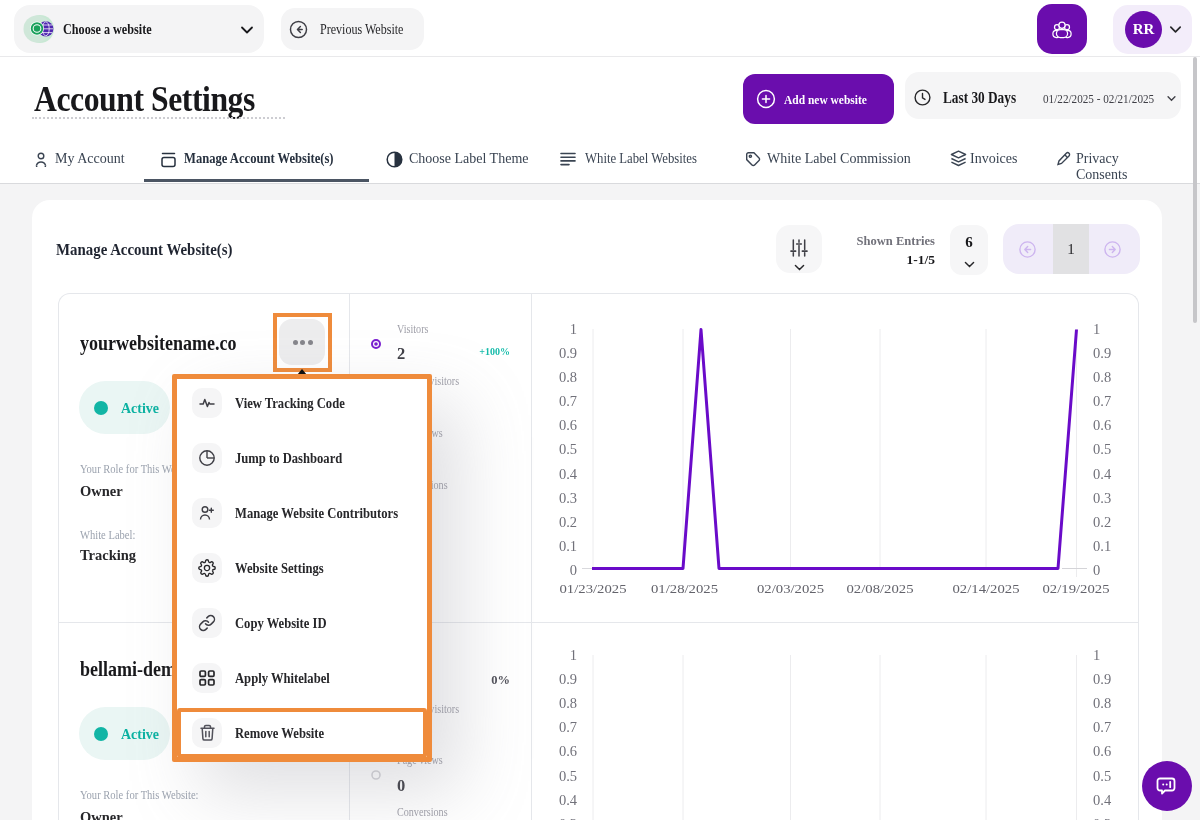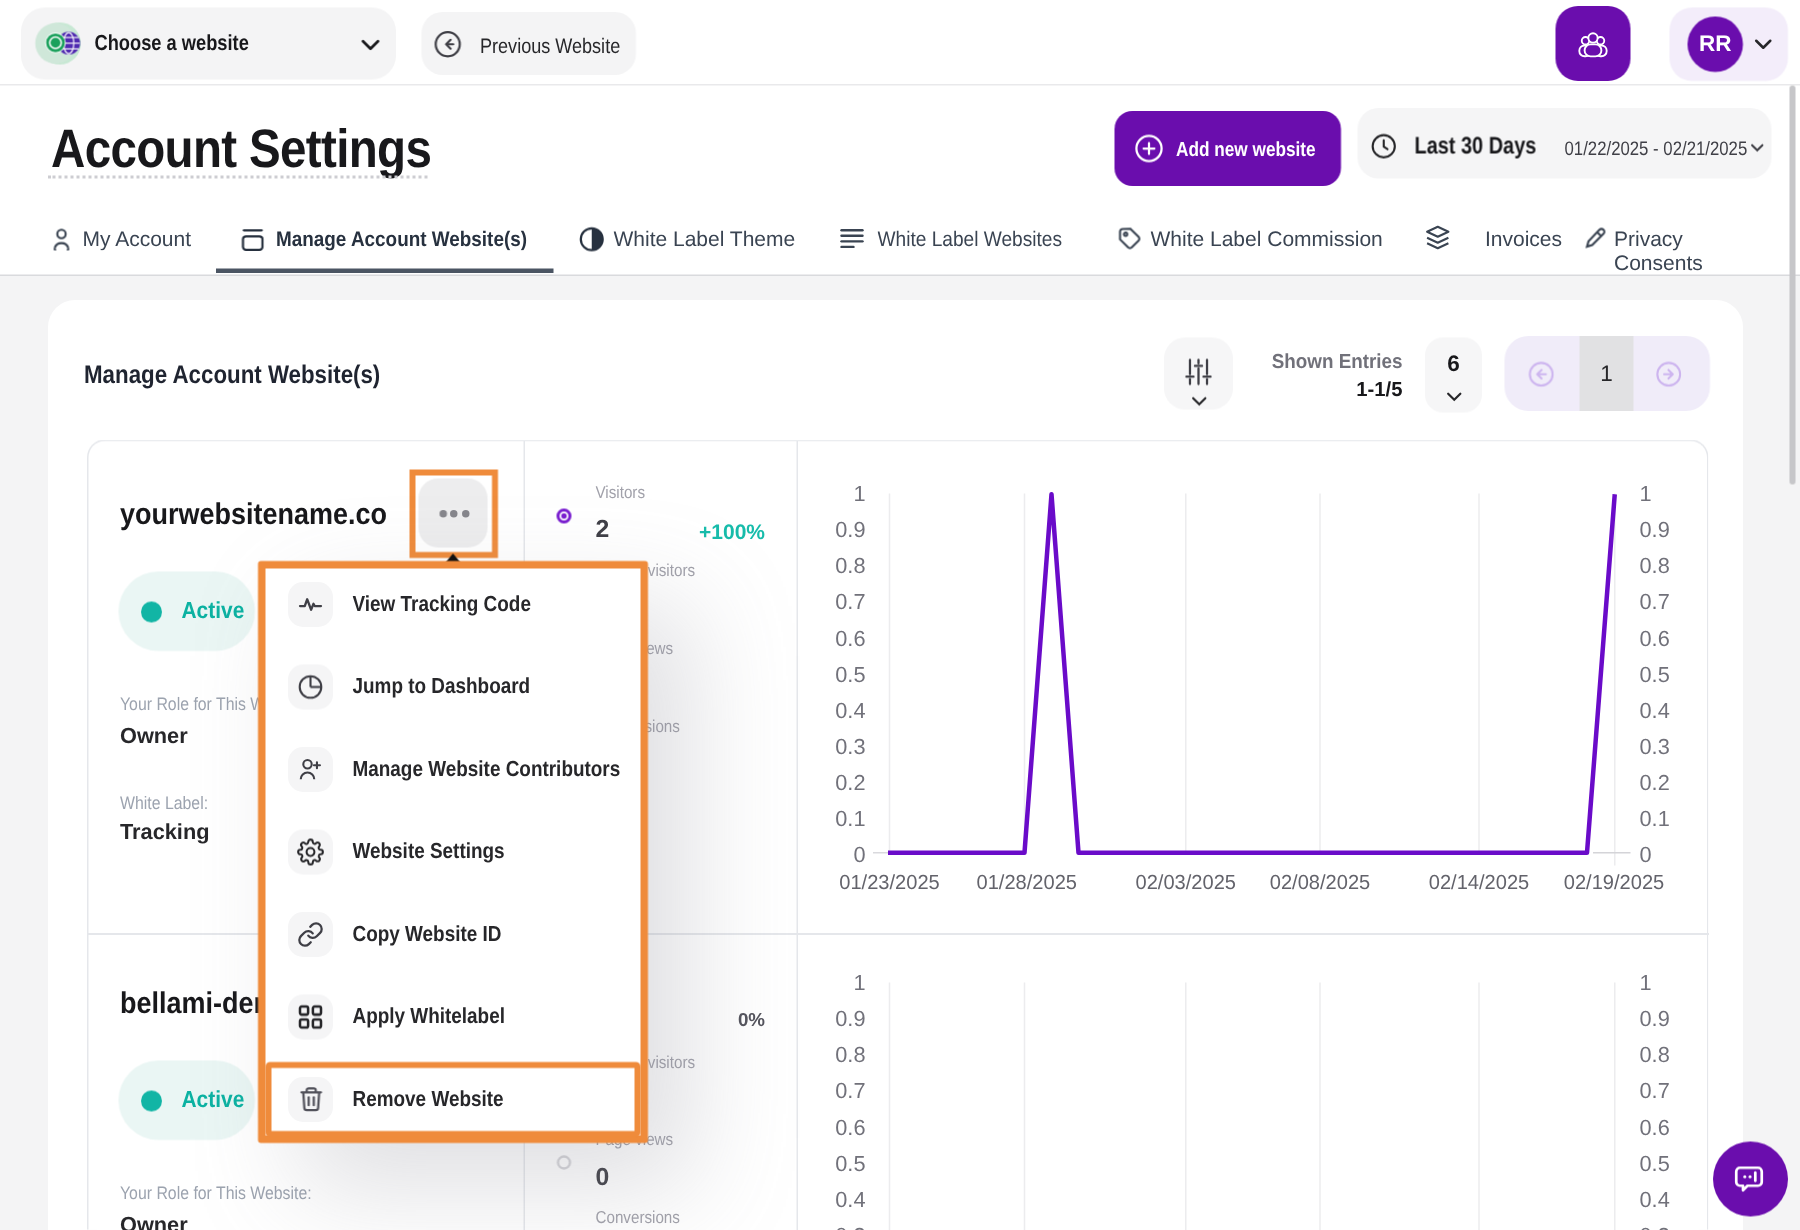--- a/index.html
+++ b/index.html
@@ -1,18 +1,18 @@
 <!DOCTYPE html>
 <html><head>
 <meta charset="utf-8">
 <style>
   * { margin:0; padding:0; box-sizing:border-box; }
   html,body { width:1200px; height:820px; overflow:hidden; }
   body { font-family:"Liberation Sans", sans-serif; background:#fff; position:relative; }
-  #app { opacity:0.999; }
+  #app { opacity:0.999;font-family:Liberation Serif, serif; }
   .abs { position:absolute; transform:translateZ(0); }
   .graybtn { background:#f4f4f5; border-radius:16px; }
 </style>
 </head>
 <body>
 <div id="app" class="abs" style="left:0;top:0;width:1200px;height:820px;overflow:hidden;">
 
   <div class="abs" style="left:0;top:0;width:1200px;height:57px;background:#fff;border-bottom:1px solid #e9e9eb;"></div>
 
   <div class="abs graybtn" style="left:14px;top:5px;width:250px;height:48px;"></div>
@@ -90,39 +90,39 @@
     <span class="abs" style="left:55px;top:3px;">My Account</span>
     <svg class="abs" style="left:161px;top:4px;" width="15" height="16" viewBox="0 0 15 16" fill="none" stroke="#27313f" stroke-width="1.5">
       <rect x="1" y="5.5" width="13" height="9" rx="2"></rect>
         <line x1="1.5" y1="1.5" x2="13.5" y2="1.5" stroke-linecap="round"></line>
     </svg>
     <span class="abs" style="left:184px;top:3px;color:#27313f;font-weight:600;transform:translateZ(0) scaleX(0.9);transform-origin:left center;">Manage Account Website(s)</span>
     <svg class="abs" style="left:386px;top:3px;" width="17" height="17" viewBox="0 0 17 17">
       <circle cx="8.5" cy="8.5" r="7.3" fill="none" stroke="#27313f" stroke-width="1.5"></circle>
       <path d="M8.5 1.2 a7.3 7.3 0 0 1 0 14.6 z" fill="#27313f"></path>
     </svg>
-    <span class="abs" style="left:409px;top:3px;">White Label Theme</span>
+    <span class="abs" style="left:409px;top:3px;">Choose Label Theme</span>
     <svg class="abs" style="left:560px;top:4px;" width="16" height="14" viewBox="0 0 16 14" stroke="#3a4452" stroke-width="1.6" stroke-linecap="round">
       <line x1="1" y1="1.5" x2="15" y2="1.5"></line>
         <line x1="1" y1="5.2" x2="15" y2="5.2"></line>
         <line x1="1" y1="8.9" x2="15" y2="8.9"></line>
         <line x1="1" y1="12.6" x2="9" y2="12.6"></line>
     </svg>
     <span class="abs" style="left:585px;top:3px;transform:translateZ(0) scaleX(0.91);transform-origin:left center;">White Label Websites</span>
     <svg class="abs" style="left:745px;top:3px;" width="16" height="16" viewBox="0 0 16 16" fill="none" stroke="#3a4452" stroke-width="1.4">
       <path d="M8.7 1.6 L14 6.9 a1.8 1.8 0 0 1 0 2.6 L9.6 13.9 a1.8 1.8 0 0 1 -2.6 0 L1.7 8.6 V3.4 a1.7 1.7 0 0 1 1.7 -1.7 z"></path>
       <circle cx="5.4" cy="5.2" r="1.1"></circle>
     </svg>
     <span class="abs" style="left:767px;top:3px;">White Label Commission</span>
     <svg class="abs" style="left:950px;top:2px;" width="17" height="17" viewBox="0 0 17 17" fill="none" stroke="#3a4452" stroke-width="1.4" stroke-linejoin="round">
       <path d="M8.5 1.2 L15.6 4.5 L8.5 7.8 L1.4 4.5 z"></path>
       <path d="M1.4 8.5 L8.5 11.8 L15.6 8.5"></path>
       <path d="M1.4 12.2 L8.5 15.5 L15.6 12.2"></path>
     </svg>
-    <span class="abs" style="left:970px;top:3px;margin-left:20px;">Invoices</span>
+    <span class="abs" style="left:970px;top:3px;">Invoices</span>
     <svg class="abs" style="left:1055px;top:3px;" width="16" height="16" viewBox="0 0 16 16" fill="none" stroke="#3a4452" stroke-width="1.4">
       <path d="M11.3 2.2 a1.9 1.9 0 0 1 2.7 2.7 L6.5 12.4 L3 13.4 L4 9.9 z"></path>
       <line x1="9.8" y1="3.8" x2="12.4" y2="6.4"></line>
     </svg>
     <span class="abs" style="left:1076px;top:3px;">Privacy Consents</span>
     <div class="abs" style="left:143.5px;top:31px;width:225px;height:2.5px;background:#4b5563;"></div>
   </div>
   <div class="abs" style="left:0;top:183px;width:1200px;border-top:1px solid #d9dadd;"></div>
 
   <div class="abs" style="left:0;top:184px;width:1200px;height:636px;background:#f4f4f5;"></div>
@@ -181,21 +181,21 @@
     <div class="abs" style="left:80px;top:528px;font-size:12px;color:#9ca3af;transform:translateZ(0) scaleX(0.88);transform-origin:left center;">White Label:</div>
     <div class="abs" style="left:80px;top:547px;font-size:14.5px;font-weight:700;color:#27272a;">Tracking</div>
   </div>
   <div id="row1stats">
     <svg class="abs" style="left:371px;top:339px;" width="10" height="10" viewBox="0 0 10 10">
         <circle cx="5" cy="5" r="4" fill="none" stroke="#7a1fd0" stroke-width="2"></circle>
         <circle cx="5" cy="5" r="1.8" fill="#7a1fd0"></circle>
       </svg>
     <div class="abs" style="left:397px;top:323px;font-size:11.5px;color:#a1a1aa;transform:translateZ(0) scaleX(0.88);transform-origin:left center;">Visitors</div>
     <div class="abs" style="left:397px;top:344px;font-size:16.5px;font-weight:700;color:#3f3f46;">2</div>
-    <div class="abs" style="left:430px;top:346px;width:80px;text-align:right;font-size:14px;font-weight:700;color:#17bcab;">+100%</div>
+    <div class="abs" style="left:430px;top:346px;width:80px;text-align:right;font-size:10px;font-weight:700;color:#17bcab;">+100%</div>
     <svg class="abs" style="left:371px;top:391px;" width="10" height="10" viewBox="0 0 10 10">
         <circle cx="5" cy="5" r="4" fill="none" stroke="#d4d4d8" stroke-width="1.6"></circle>
       </svg>
     <div class="abs" style="left:397px;top:375px;font-size:11.5px;color:#a1a1aa;transform:translateZ(0) scaleX(0.88);transform-origin:left center;">Unique visitors</div>
     <div class="abs" style="left:397px;top:396px;font-size:16.5px;font-weight:700;color:#3f3f46;">2</div>
     <svg class="abs" style="left:371px;top:443px;" width="10" height="10" viewBox="0 0 10 10">
         <circle cx="5" cy="5" r="4" fill="none" stroke="#d4d4d8" stroke-width="1.6"></circle>
       </svg>
     <div class="abs" style="left:397px;top:427px;font-size:11.5px;color:#a1a1aa;transform:translateZ(0) scaleX(0.88);transform-origin:left center;">Page views</div>
     <div class="abs" style="left:397px;top:448px;font-size:16.5px;font-weight:700;color:#3f3f46;">2</div>

